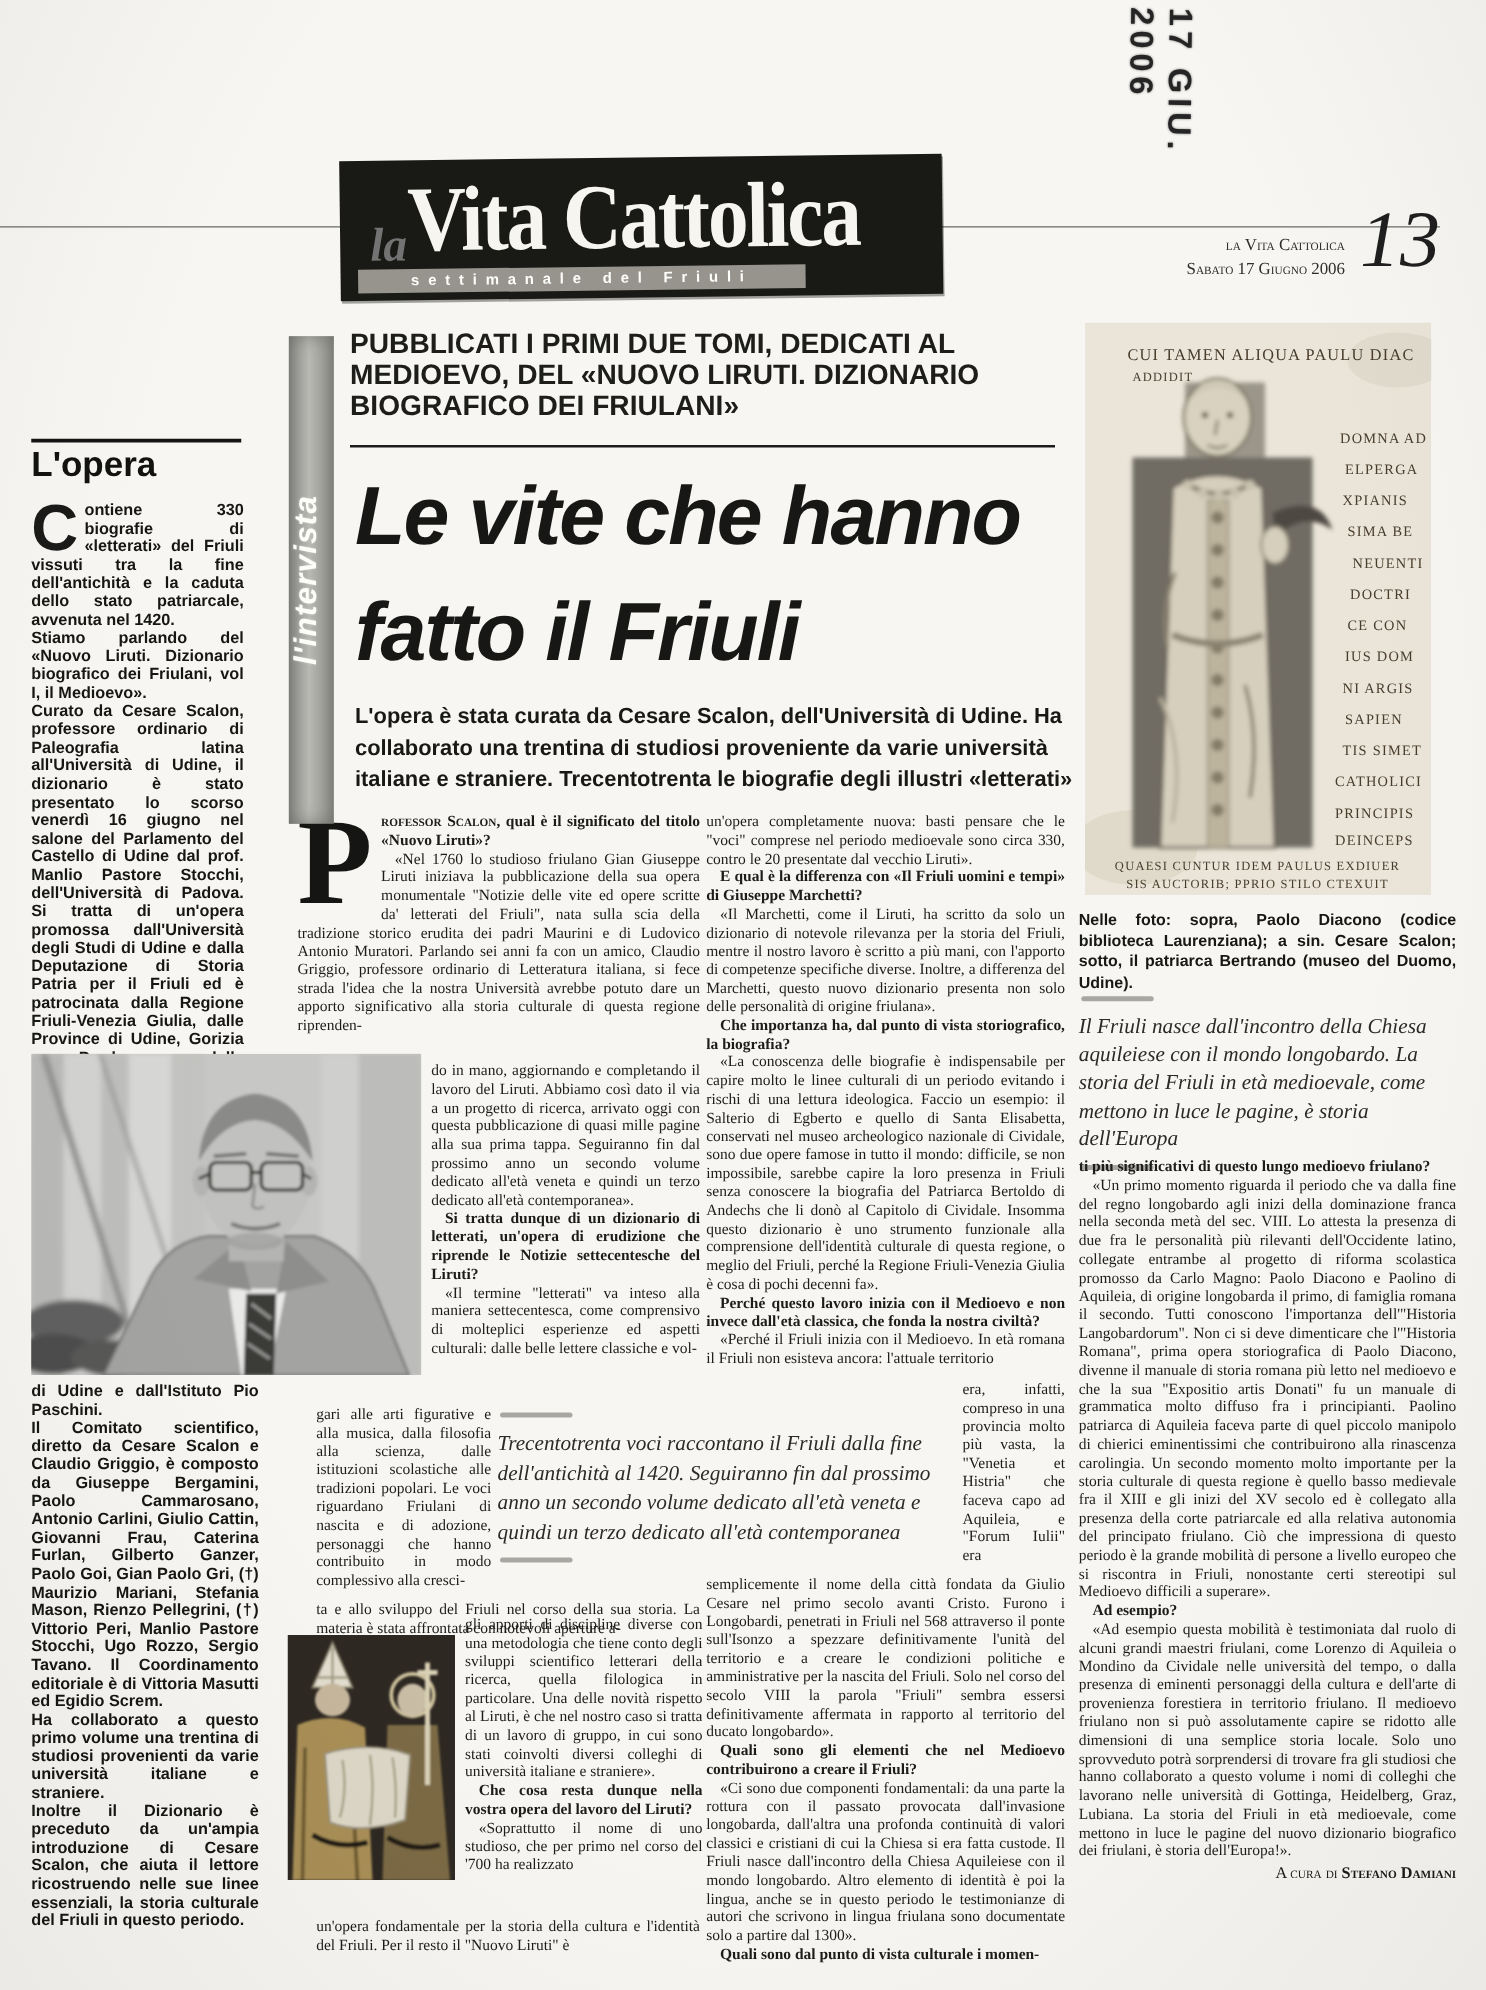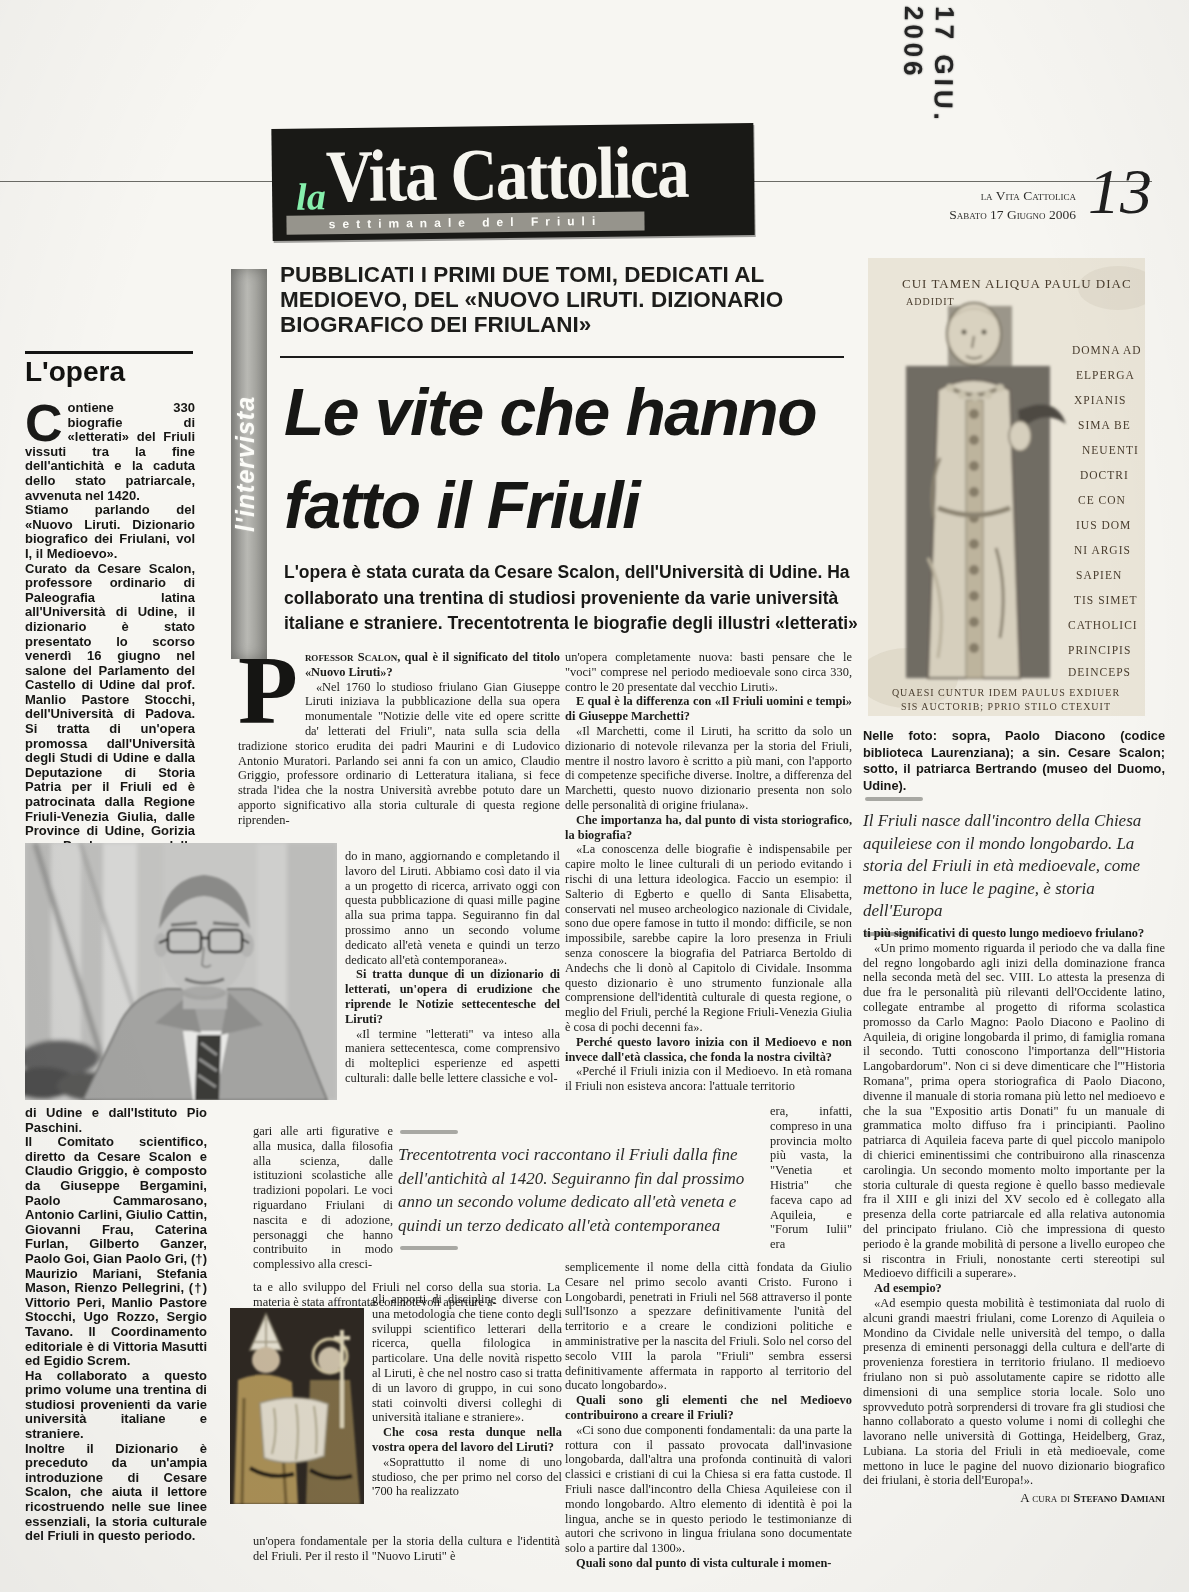--- a/index.html
+++ b/index.html
@@ -18,21 +18,21 @@
   
   #stamp{left:897px;top:6px;height:135px;writing-mode:vertical-rl;
          font-family:"Liberation Sans",sans-serif;font-weight:bold;font-size:26px;letter-spacing:4px;
          color:#141414;text-shadow:0 0 2px rgba(10,10,10,.6);transform:rotate(.8deg);opacity:.92;}
 
   
   #masthead{left:272px;top:126px;width:482px;height:112px;background:#191916;transform:rotate(-.7deg);
             box-shadow:1px 2px 0 rgba(0,0,0,.35);z-index:2;}
   #masthead-line{display:flex;align-items:baseline;padding:0 0 0 24px;height:88px;}
   #masthead-la{font-family:"Liberation Serif",serif;font-style:italic;font-weight:bold;font-size:38px;
-               color:#86efac;transform:translateY(14px);}
+               color:#737373;transform:translateY(14px);}
   #masthead-title{font-family:"Liberation Serif",serif;font-weight:bold;font-size:74px;color:#f6f5ef;
                letter-spacing:-2px;transform:scaleX(.88) translateY(6px);transform-origin:left center;white-space:nowrap;}
   #masthead-band{position:absolute;left:14px;bottom:6px;width:358px;height:19px;background:#96948c;
                font-family:"Liberation Sans",sans-serif;font-weight:bold;font-size:12px;line-height:19px;
                color:#fdfdf9;text-align:center;letter-spacing:7px;white-space:nowrap;overflow:hidden;}
 
   
   #page-head{left:880px;top:186px;width:196px;text-align:right;font-variant:small-caps;
              font-size:13.5px;line-height:19px;color:#2d2d2b;}
   #page-number{left:1088px;top:160px;font-style:italic;font-size:64px;color:#1f1f1f;line-height:1;}

